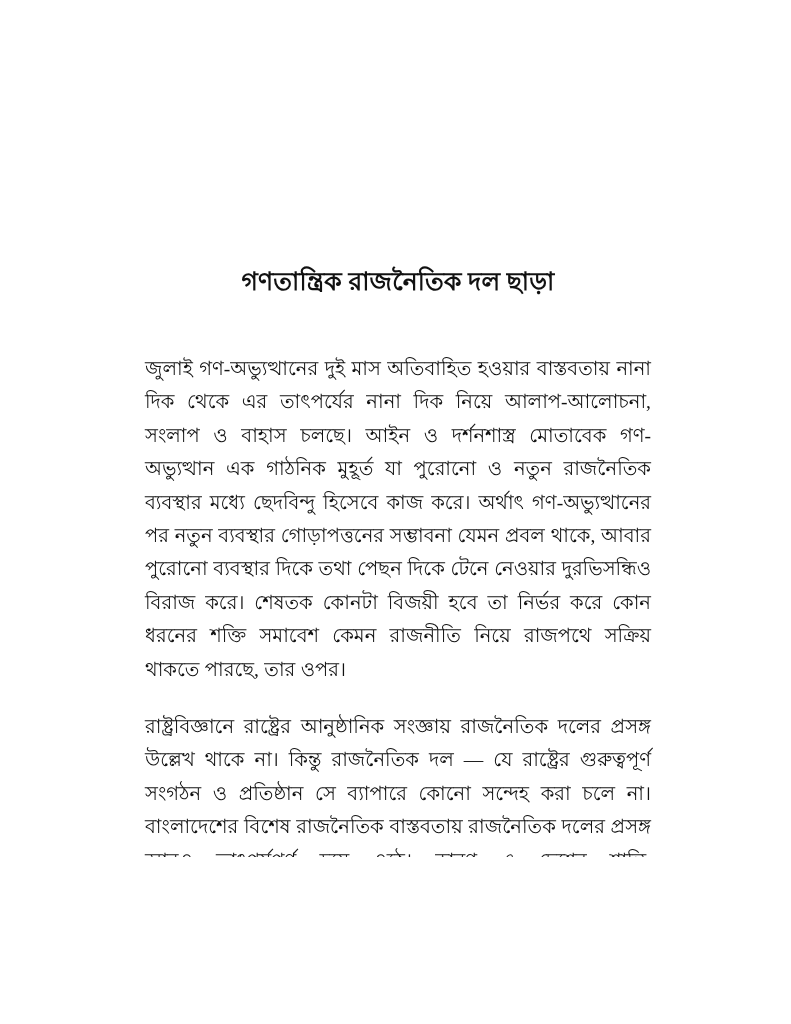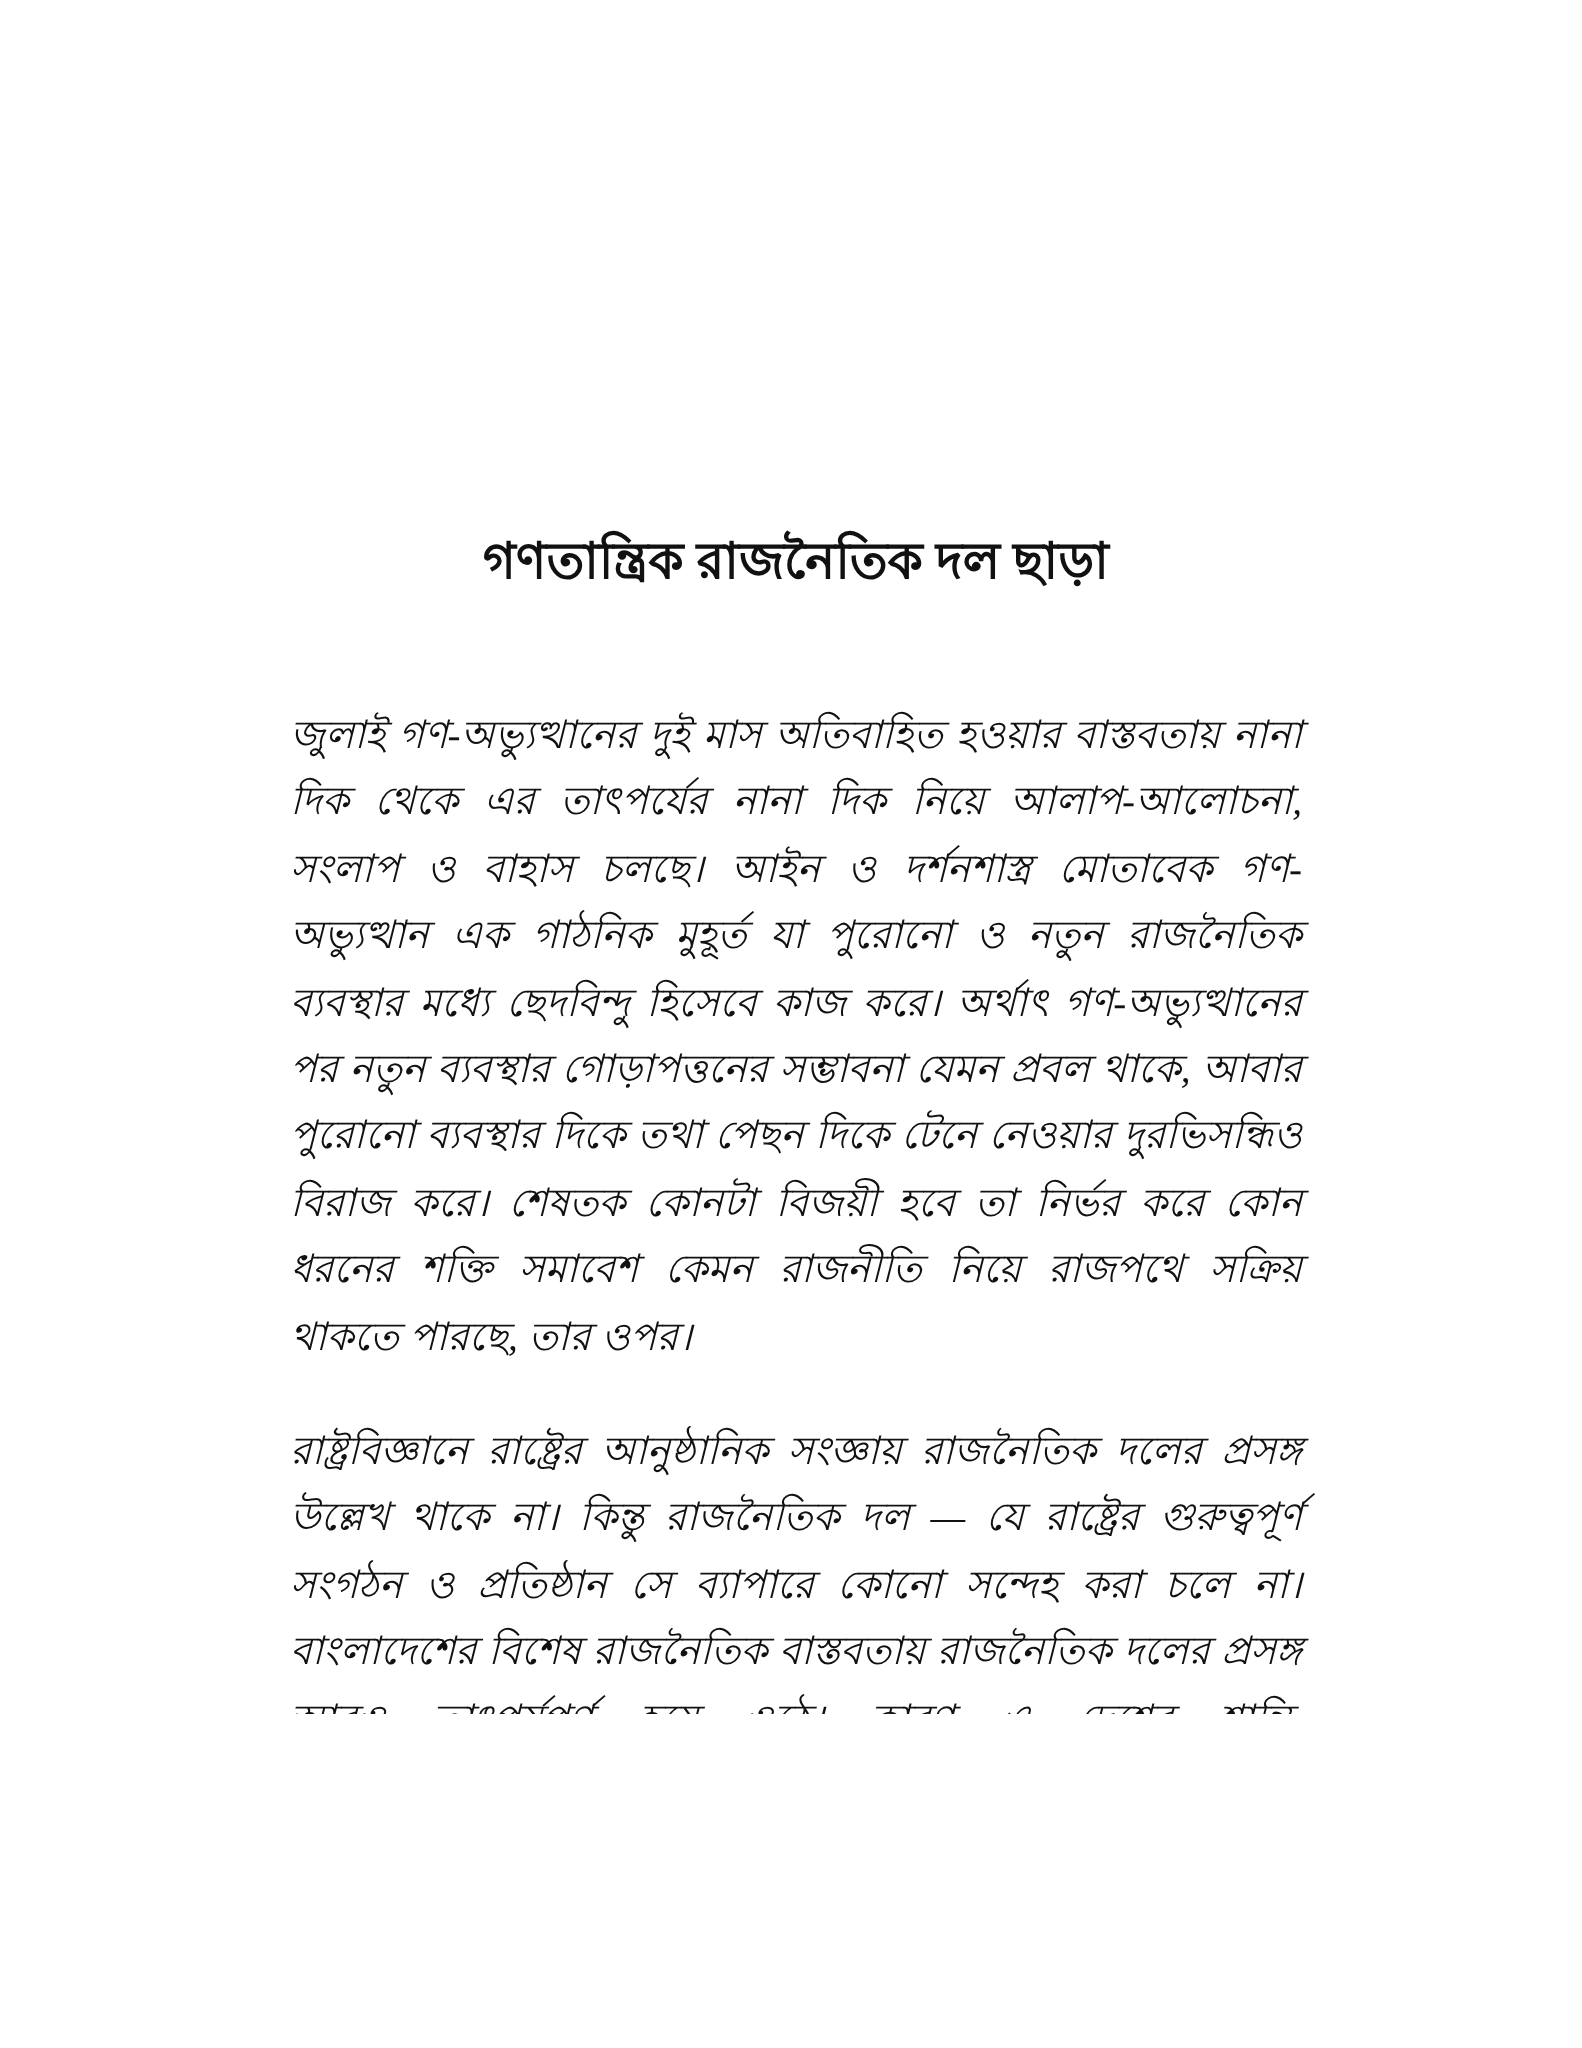--- a/index.html
+++ b/index.html
@@ -38,21 +38,20 @@
     line-height: 47px;
     letter-spacing: 0.2px;
   }
   .doc-title .title-line {
     display: block;
   }
 
   
   .body-copy {
     margin-top: 47px;
-    font-style: italic;
   }
 
   .para {
     margin: 0 0 24px 0;
     text-align: justify;
     text-justify: inter-word;
     font-size: 19.5px;
     line-height: 33.4px;
     word-spacing: 0.5px;
   }

